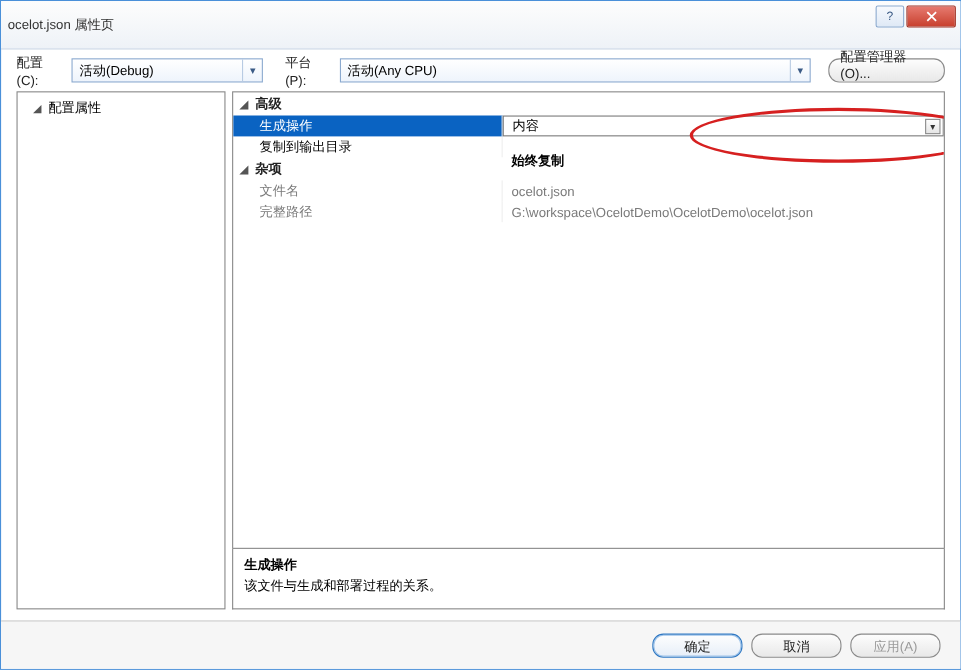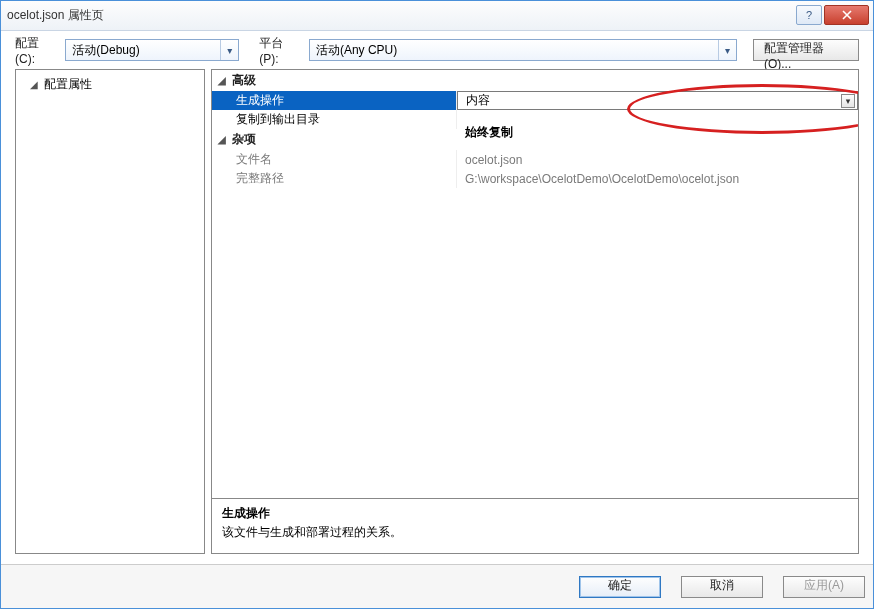--- a/index.html
+++ b/index.html
@@ -13,21 +13,21 @@
 }
 .window {
   width: 874px;
   height: 609px;
   border: 1px solid #4a90d9;
   background: #fff;
   display: flex;
   flex-direction: column;
 }
 .titlebar {
-  height: 30px;
+  height: 44px;
   background: linear-gradient(#fdfdfd, #eef2f7);
   border-bottom: 1px solid #c9d5e4;
   display: flex;
   align-items: center;
   padding: 0 6px;
   position: relative;
 }
 .titlebar .title { color: #333; font-size: 12px; }
 .titlebar .ctrls { position: absolute; right: 4px; top: 4px; display: flex; gap: 2px; }
 .ctrl-btn {
@@ -67,22 +67,22 @@
   display: flex; align-items: center; justify-content: center;
 }
 .combo .arrow::after { content: "▾"; font-size: 10px; color: #3a5a85; }
 .combo1 { width: 180px; }
 .combo2 { width: 444px; }
 .btn {
   height: 22px;
   border: 1px solid #8a8a8a;
   background: linear-gradient(#fdfdfd,#e8e8e8);
   padding: 0 10px;
-  display: flex; align-items: flex-start;
-  border-radius: 0;
+  display: flex; align-items: flex-end;
+  border-radius: 10px;
   color: #222;
 }
 .body-area {
   flex: 1;
   display: flex;
   padding: 0 14px 10px 14px;
   gap: 6px;
   min-height: 0;
 }
 .tree {
@@ -166,22 +166,22 @@
   background: #fff;
   padding: 6px 10px;
 }
 .desc-pane .dtitle { font-weight: bold; margin-bottom: 2px; }
 .footer {
   height: 44px;
   border-top: 1px solid #ccc;
   display: flex;
   align-items: center;
   justify-content: flex-end;
-  padding: 0 8px;
-  gap: 20px;
+  padding: 0 18px;
+  gap: 8px;
   background: #f6f6f6;
 }
 .footer .btn { width: 82px; justify-content: center; }
 .btn.primary { border: 1px solid #2f78c3; background: linear-gradient(#fefefe,#e6eef8); box-shadow: 0 0 0 1px #9fc4ea inset; }
 .btn.disabled { color: #9a9a9a; }
 </style>
 </head>
 <body>
 
 <div class="window">

